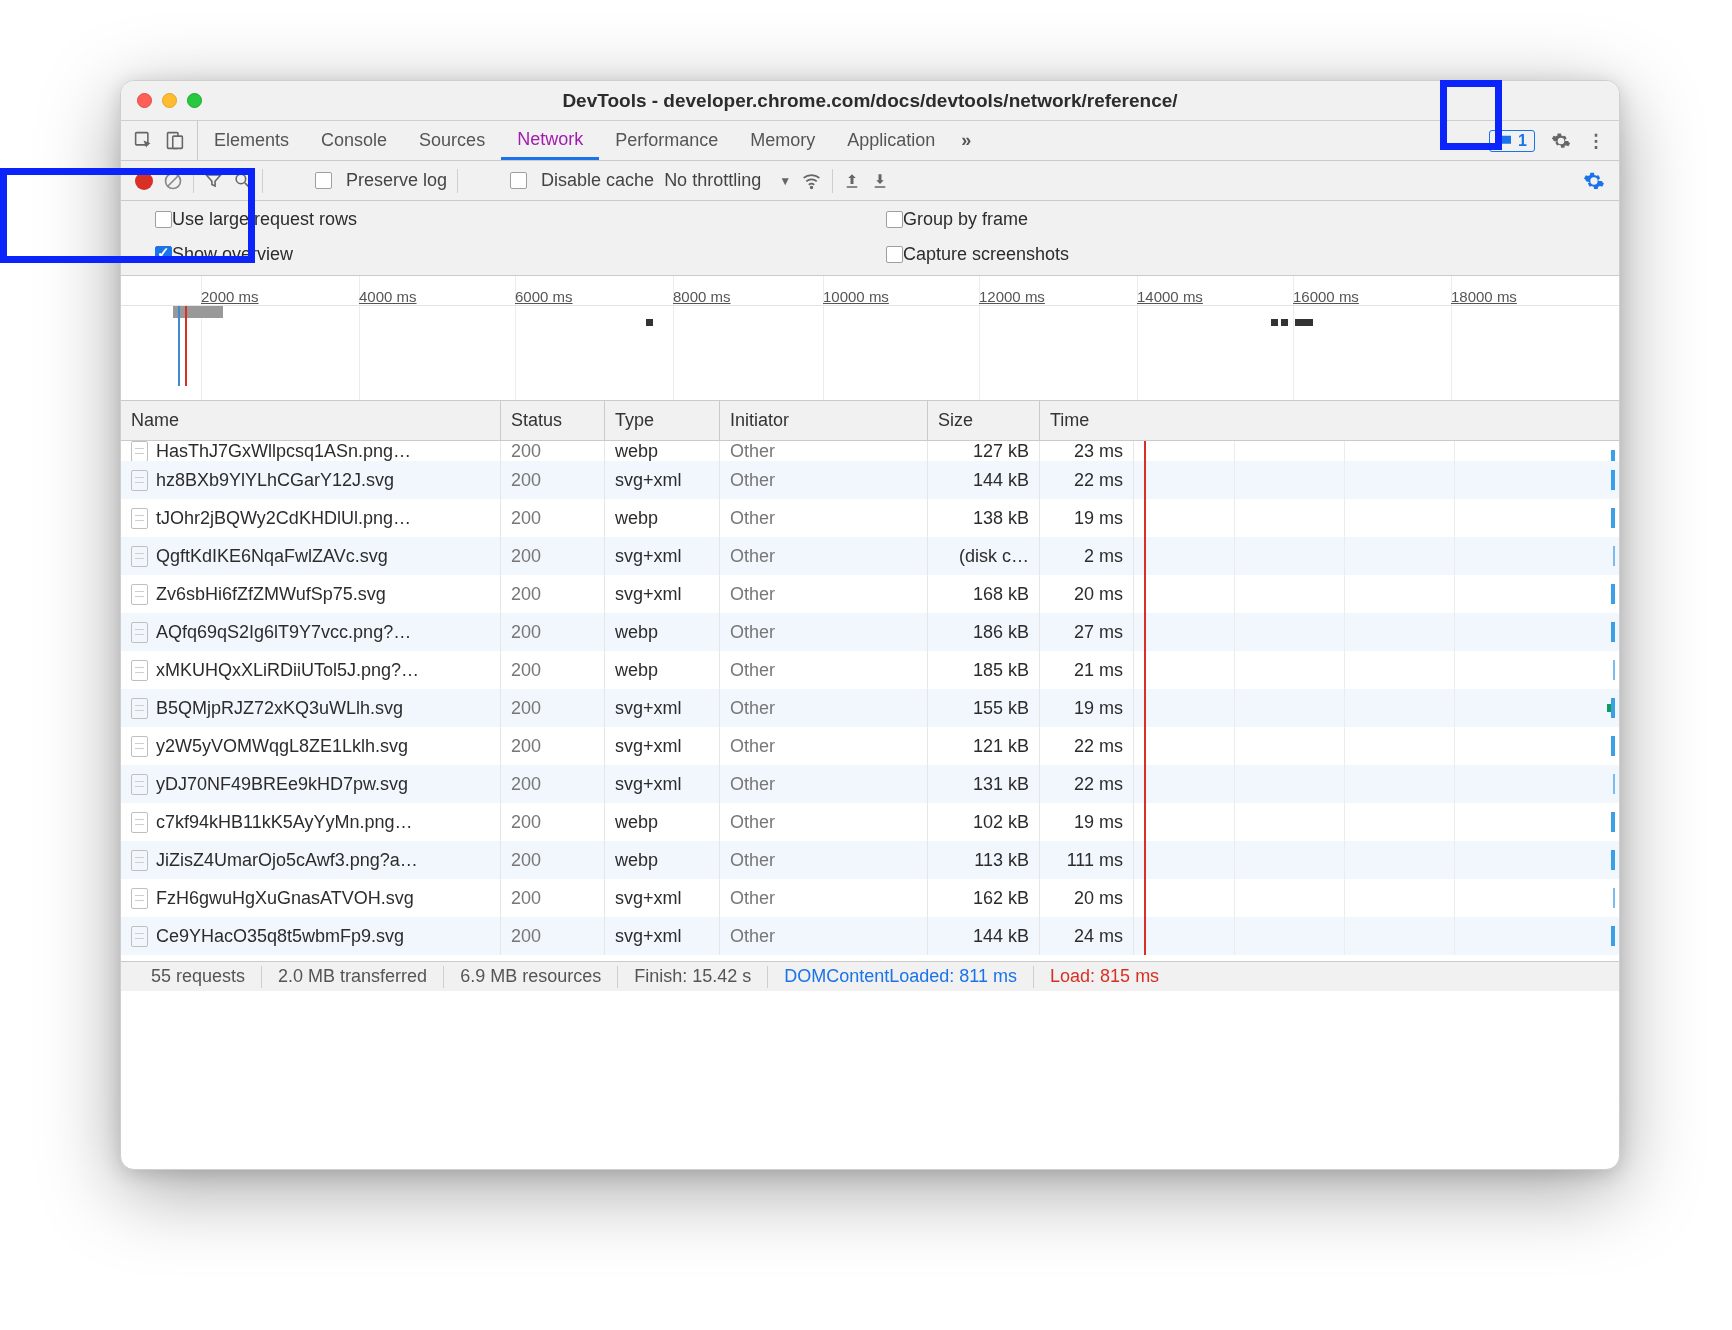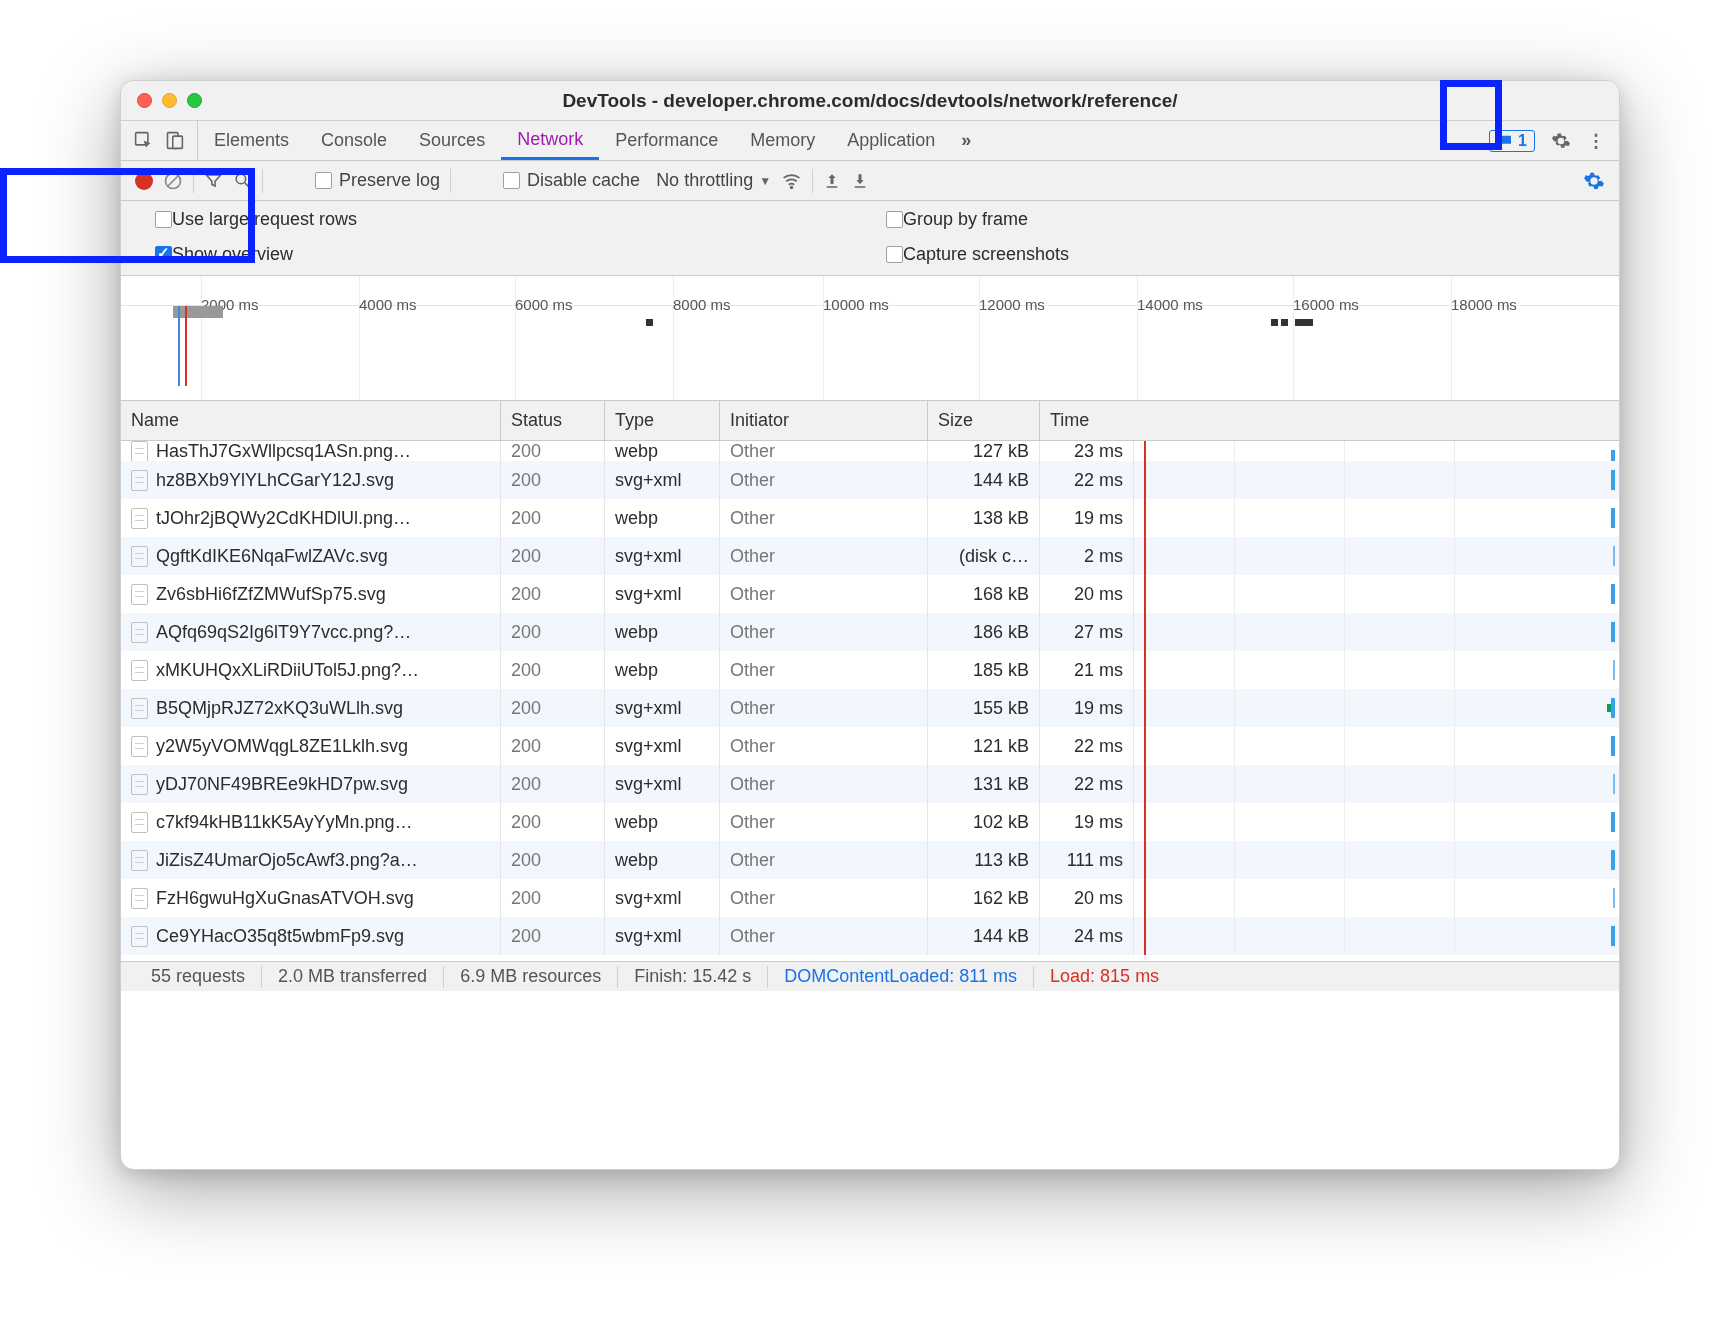--- a/index.html
+++ b/index.html
@@ -68,23 +68,23 @@
   gap:10px;
   padding:0 14px;
   border-bottom:1px solid #cacaca;
   background:#f1f1f1;
   font-size:18px;
   color:#444;
 }
 .record-dot{width:18px;height:18px;border-radius:50%;background:#d93025;}
 .clear-ic{color:#888;}
 .sep{width:1px;height:24px;background:#cfcfcf;}
-.nettool .chk{display:flex;align-items:center;gap:7px;padding-left:42px;}
+.nettool .chk{display:flex;align-items:center;gap:14px;padding-left:42px;}
 .cbox{width:17px;height:17px;border:1.5px solid #9f9f9f;border-radius:2px;background:#fff;display:inline-block;}
-.throttle{display:flex;align-items:center;gap:6px;margin-left:6px;}
+.throttle{display:flex;align-items:center;gap:18px;}
 .caret{font-size:12px;color:#666;}
 .gear-blue{color:#1a73e8;font-size:22px;margin-left:auto;}
 
 
 .settings {
   background:#f1f1f1;
   border-bottom:1px solid #cacaca;
   padding: 8px 14px 10px;
   font-size:18px;
   color:#2c2c2c;
@@ -92,21 +92,21 @@
   grid-template-columns: 1fr 1fr;
   row-gap:14px;
 }
 .settings .chk{display:flex;align-items:center;padding-left:16px;}
 .cbox.checked{background:#1a73e8;border-color:#1a73e8;position:relative;}
 .cbox.checked::after{content:"✓";position:absolute;left:1px;top:-3px;color:#fff;font-size:15px;font-weight:700;}
 
 
 .timeline{height:125px;border-bottom:1px solid #cacaca;position:relative;background:#fff;}
 .timeline .ruler{height:30px;border-bottom:1px solid #e4e4e4;position:relative;font-size:15px;color:#555;}
-.timeline .ruler span.tick{position:absolute;top:20px;}
+.timeline .ruler span.tick{position:absolute;top:12px;text-decoration:underline;}
 .timeline .ruler .gridtick{position:absolute;top:0;bottom:-95px;width:1px;background:#ececec;}
 .tl-start{position:absolute;left:52px;top:30px;width:50px;height:12px;background:#999;}
 .tl-bluev{position:absolute;left:57px;top:30px;width:2px;height:80px;background:#4188d6;}
 .tl-redv{position:absolute;left:64px;top:30px;width:2px;height:80px;background:#d93025;}
 .tl-dots{position:absolute;top:36px;}
 .tl-dots span{display:inline-block;width:7px;height:7px;background:#333;margin-right:3px;}
 
 
 .thead{height:40px;display:flex;align-items:stretch;border-bottom:1px solid #cacaca;background:#f1f1f1;font-size:18px;color:#333;}
 .thead .th{display:flex;align-items:center;padding:0 10px;border-right:1px solid #cacaca;}

